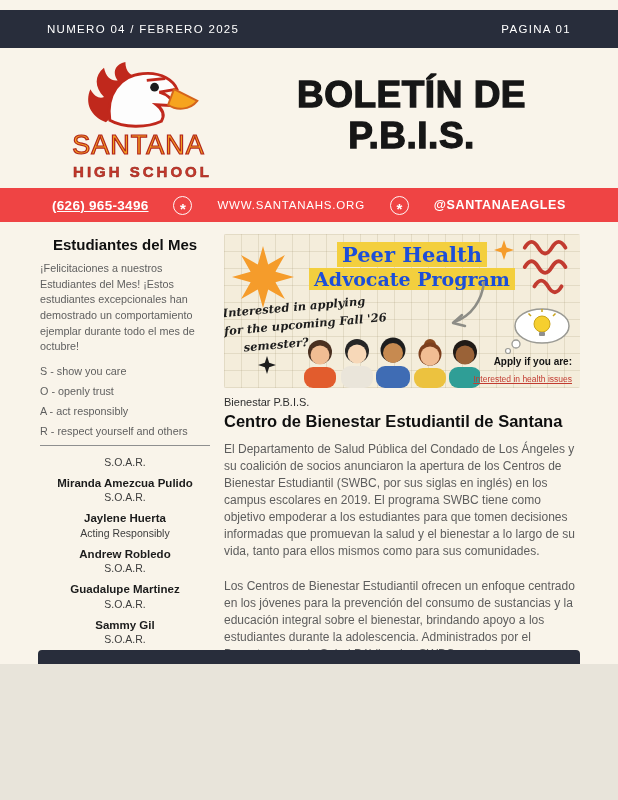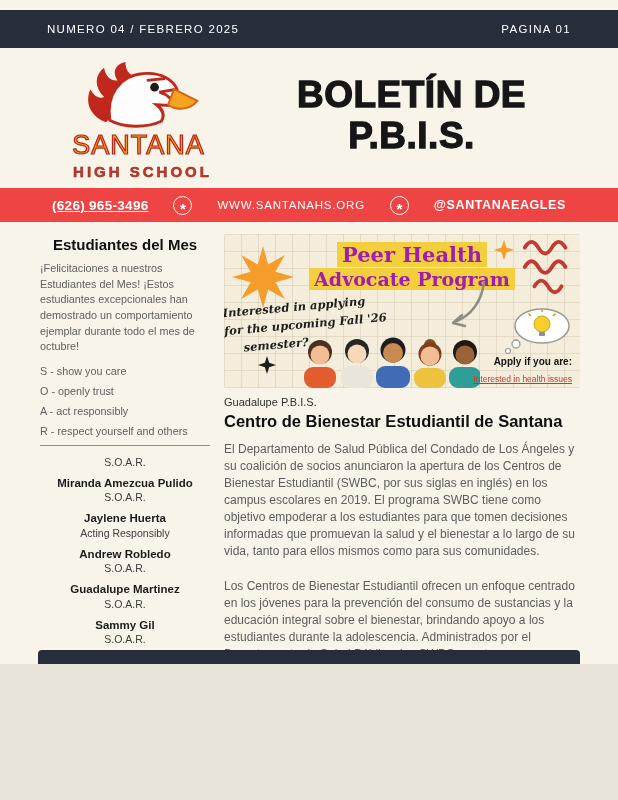--- a/index.html
+++ b/index.html
@@ -73,21 +73,21 @@
   .banner {
     width:356px; height:154px; background:#f4eddb; position:relative; overflow:hidden; border-radius:2px;
     background-image:
       linear-gradient(rgba(160,145,110,0.20) 1px, transparent 1px),
       linear-gradient(90deg, rgba(160,145,110,0.20) 1px, transparent 1px);
     background-size:17px 17px;
   }
   .starburst { position:absolute; left:8px; top:12px; }
   .banner-title {
     position:absolute; left:72px; top:8px; width:232px; text-align:center;
-    font-family:"DejaVu Serif", serif; font-weight:bold; color:#a21caf; line-height:1.25;
+    font-family:"DejaVu Serif", serif; font-weight:bold; color:#1d4ed8; line-height:1.25;
   }
   .bt1 { font-size:21px; } .bt2 { font-size:19px; }
   .hl { background:#f3cf3e; padding:0 5px; }
   .handwrite {
     position:absolute; left:0px; top:64px; width:165px;
     font-family:"DejaVu Serif", serif; font-style:italic; font-weight:bold;
     font-size:11.5px; color:#1d1d1d; transform:rotate(-5deg); line-height:1.55;
   }
   .handwrite .indent { padding-left:18px; }
   .sparkle { position:absolute; left:34px; top:122px; }
@@ -268,20 +268,20 @@
             <path d="M40 6 v-3 M51 10 l2.5 -2.5 M29 10 l-2.5 -2.5" stroke="#caa41a" stroke-width="1.5"></path>
             <circle cx="40" cy="18" r="8" fill="#f6cf2f" stroke="#caa41a" stroke-width="1"></circle>
             <rect x="37" y="26" width="6" height="4" rx="1" fill="#8f8f8f"></rect>
           </g>
         </svg>
       </span>
       <div class="apply">Apply if you are:</div>
       <div class="apply-item">Interested in health issues</div>
     </div>
 
-    <div class="kicker">Guadalupe P.B.I.S.</div>
+    <div class="kicker">Bienestar P.B.I.S.</div>
     <h1 class="article-heading">Centro de Bienestar Estudiantil de Santana</h1>
     <p class="para">El Departamento de Salud Pública del Condado de Los Ángeles y su coalición de socios anunciaron la apertura de los Centros de Bienestar Estudiantil (SWBC, por sus siglas en inglés) en los campus escolares en 2019. El programa SWBC tiene como objetivo empoderar a los estudiantes para que tomen decisiones informadas que promuevan la salud y el bienestar a lo largo de su vida, tanto para ellos mismos como para sus comunidades.</p>
     <p class="para">Los Centros de Bienestar Estudiantil ofrecen un enfoque centrado en los jóvenes para la prevención del consumo de sustancias y la educación integral sobre el bienestar, brindando apoyo a los estudiantes durante la adolescencia. Administrados por el Departamento de Salud Pública, los SWBC cuentan con educadores juveniles capacitados que fomentan espacios seguros y de apoyo. Su objetivo es prevenir los trastornos por consumo de sustancias, centrándose en las siguientes áreas de intervención: bienestar emocional, educación general sobre salud y reducción de riesgos, educación sobre salud reproductiva y desarrollo del liderazgo.</p>
   </div>
 
   <div class="footer"></div>
 </div>
 
 </body></html>

